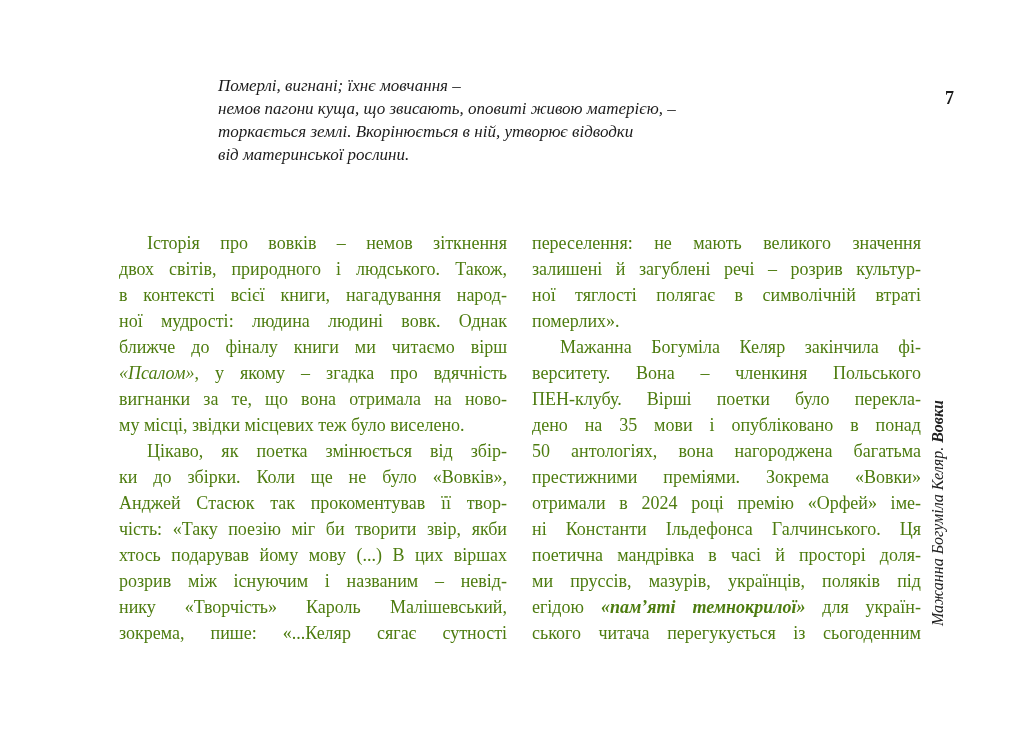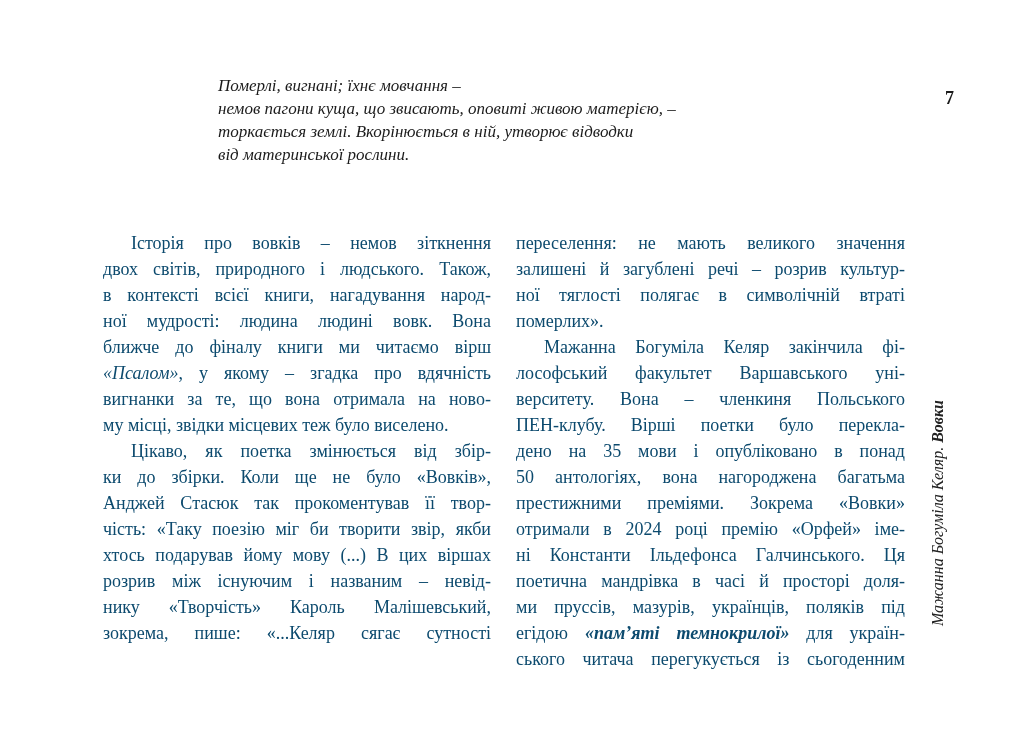--- a/index.html
+++ b/index.html
@@ -37,21 +37,22 @@
     width: 24px;
     text-align: right;
     font-weight: bold;
     font-size: 18px;
   }
   .col {
     position: absolute;
     top: 230px;
     font-size: 18px;
     line-height: 26px;
-    color: #0c4a6e;
+    color: #4d7c0f;
+    margin-left: 16px;
   }
   .col-left  { left: 103px; width: 388px; }
   .col-right { left: 516px; width: 389px; }
   .tline {
     text-align: justify;
     text-align-last: justify;
   }
   .tline.end    { text-align-last: left; }
   .tline.indent { text-indent: 28px; }
   .it { font-style: italic; }
@@ -83,42 +84,41 @@
       <div class="eline">торкається землі. Вкорінюється в ній, утворює відводки</div>
       <div class="eline">від материнської рослини.</div>
     </div>
 
   <div class="page-number">7</div>
 
   <div class="col col-left">
       <div class="tline indent"><span>Історія про вовків – немов зіткнення</span></div>
       <div class="tline"><span>двох світів, природного і людського. Також,</span></div>
       <div class="tline"><span>в контексті всієї книги, нагадування народ-</span></div>
-      <div class="tline"><span>ної мудрості: людина людині вовк. Вона</span></div>
+      <div class="tline"><span>ної мудрості: людина людині вовк. Однак</span></div>
       <div class="tline"><span>ближче до фіналу книги ми читаємо вірш</span></div>
       <div class="tline"><span class="it">«Псалом»</span><span>, у якому – згадка про вдячність</span></div>
       <div class="tline"><span>вигнанки за те, що вона отримала на ново-</span></div>
       <div class="tline end"><span>му місці, звідки місцевих теж було виселено.</span></div>
       <div class="tline indent"><span>Цікаво, як поетка змінюється від збір-</span></div>
       <div class="tline"><span>ки до збірки. Коли ще не було «Вовків»,</span></div>
       <div class="tline"><span>Анджей Стасюк так прокоментував її твор-</span></div>
       <div class="tline"><span>чість: «Таку поезію міг би творити звір, якби</span></div>
       <div class="tline"><span>хтось подарував йому мову (...) В цих віршах</span></div>
       <div class="tline"><span>розрив між існуючим і названим – невід-</span></div>
       <div class="tline"><span>нику «Творчість» Кароль Малішевський,</span></div>
       <div class="tline"><span>зокрема, пише: «...Келяр сягає сутності</span></div>
     </div>
 
   <div class="col col-right">
       <div class="tline"><span>переселення: не мають великого значення</span></div>
       <div class="tline"><span>залишені й загублені речі – розрив культур-</span></div>
       <div class="tline"><span>ної тяглості полягає в символічній втраті</span></div>
       <div class="tline end"><span>померлих».</span></div>
       <div class="tline indent"><span>Мажанна Богуміла Келяр закінчила фі-</span></div>
-      <div class="tline"><span>лософський факультет Варшавського уні-</span></div>
       <div class="tline"><span>верситету. Вона – членкиня Польського</span></div>
       <div class="tline"><span>ПЕН-клубу. Вірші поетки було перекла-</span></div>
       <div class="tline"><span>дено на 35 мови і опубліковано в понад</span></div>
       <div class="tline"><span>50 антологіях, вона нагороджена багатьма</span></div>
       <div class="tline"><span>престижними преміями. Зокрема «Вовки»</span></div>
       <div class="tline"><span>отримали в 2024 році премію «Орфей» іме-</span></div>
       <div class="tline"><span>ні Константи Ільдефонса Галчинського. Ця</span></div>
       <div class="tline"><span>поетична мандрівка в часі й просторі доля-</span></div>
       <div class="tline"><span>ми пруссів, мазурів, українців, поляків під</span></div>
       <div class="tline"><span>егідою </span><span class="it bd">«пам’яті темнокрилої»</span><span> для україн-</span></div>

